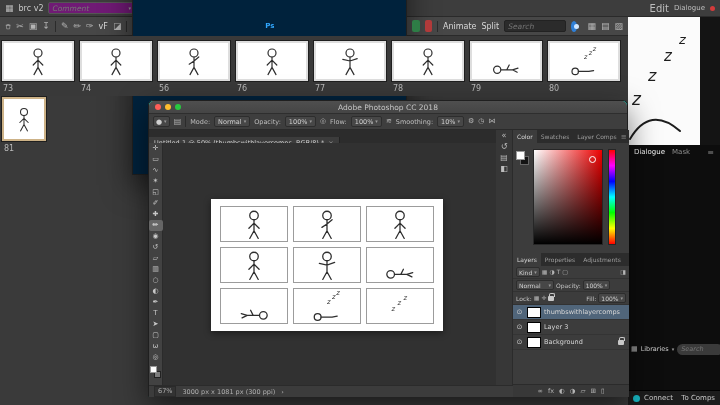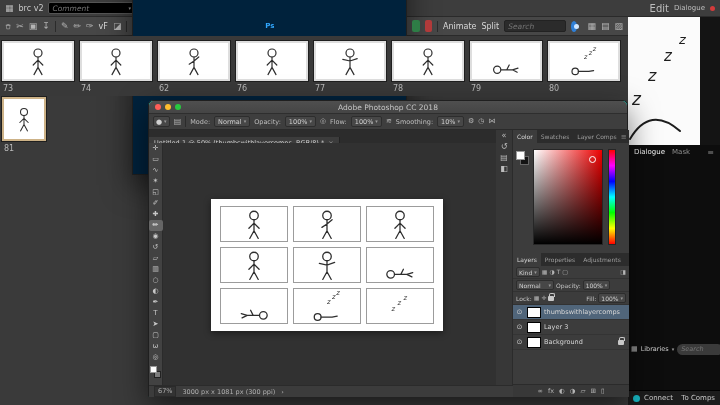--- a/index.html
+++ b/index.html
@@ -7,21 +7,21 @@
   body{font-family:"DejaVu Sans","Liberation Sans",sans-serif;-webkit-font-smoothing:antialiased}
   #screen{position:relative;width:720px;height:405px;overflow:hidden;background:#3a3a3a}
   .abs{position:absolute}
   .bar{display:flex;align-items:center}
   .sep{width:1px;height:11px;background:#2b2b2b;flex:0 0 auto}
   .ticon{color:#b5b5b5;font-size:9px;line-height:1;flex:0 0 auto;cursor:default}
   .caret{font-size:5px;color:#9a9a9a;line-height:1}
   input{outline:none}
   
   .topbar1{left:0;top:0;width:720px;height:17px;background:#3d3d3d;border-bottom:1px solid #2a2a2a;gap:5px;padding:0 5px;font-size:8px;color:#c9c9c9}
-  .field{display:flex;align-items:center;background:#000000;border:1px solid #555;border-radius:2px;height:12px;padding:0 3px;gap:18px}
+  .field{display:flex;align-items:center;background:#701a75;border:1px solid #555;border-radius:2px;height:12px;padding:0 3px;gap:18px}
   .field input{border:0;background:transparent;color:#aaa;font-style:italic;font-size:7.5px;width:58px;font-family:inherit}
   .savebtn{display:flex;align-items:center;gap:3px;color:#d6d6d6;font-size:8px;cursor:default}
   .smiley{width:11px;height:11px;border-radius:50%;background:#e2973a;color:#fff;font-size:8px;line-height:11px;text-align:center}
   .reddot{width:5px;height:5px;border-radius:50%;background:#d43b3b}
   .topbar2{left:0;top:17px;width:628px;height:19px;background:#474747;border-bottom:1px solid #2a2a2a;gap:5px;padding:0 5px;font-size:9px;color:#bdbdbd}
   .badge{width:13px;height:12px;border-radius:2px;font-size:7px;font-weight:bold;display:flex;align-items:center;justify-content:center}
   .badge.ps{background:#00223c;color:#31a8ff}
   .badge.green{background:#2e7d46}
   .badge.red{background:#b23a3a}
   .txtbtn{font-size:8px;color:#d8d8d8;cursor:default}
@@ -187,21 +187,21 @@
     <div class="thumb" style="left:158px;top:5px;width:72px;height:40px">
         <span data-figure="armup">
           <svg viewBox="0 0 40 40">
             <g class="fg">
               <circle cx="20" cy="10" r="5"></circle>
               <path d="M20 15v13M20 20l-6 4M20 20l6-5M20 28l-5 9M20 28l5 9"></path>
             </g>
           </svg>
         </span>
       </div>
-    <div class="fnum" style="left:159px;top:48px">62</div>
+    <div class="fnum" style="left:159px;top:48px">56</div>
     <div class="thumb" style="left:236px;top:5px;width:72px;height:40px">
         <span data-figure="stand">
           <svg viewBox="0 0 40 40">
             <g class="fg">
               <circle cx="20" cy="10" r="5"></circle>
               <path d="M20 15v13M20 19l-6 6M20 19l6 6M20 28l-5 9M20 28l5 9"></path>
             </g>
           </svg>
         </span>
       </div>

